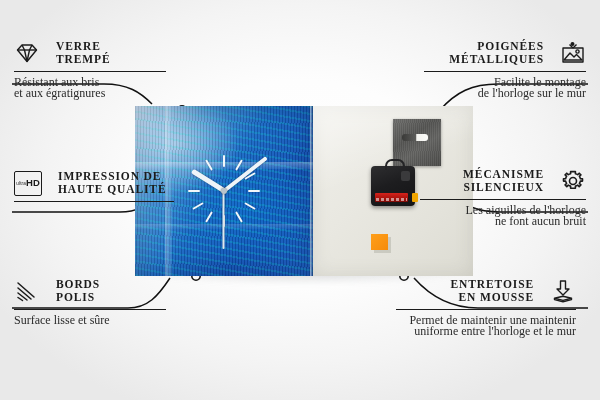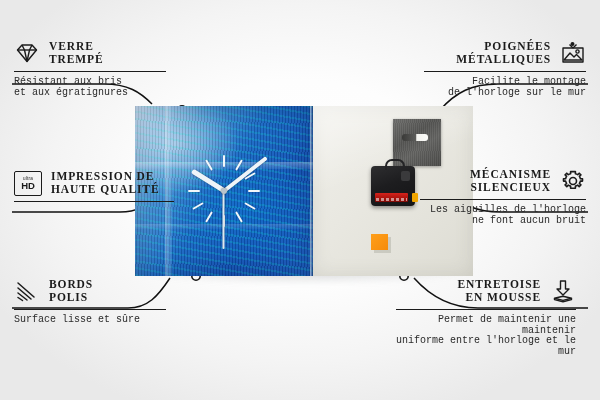--- a/index.html
+++ b/index.html
@@ -92,41 +92,41 @@
   .battery-txt{position:absolute;left:5px;bottom:5px;width:31px;height:3px;
     background:repeating-linear-gradient(to right,rgba(255,255,255,.55) 0 3px, rgba(255,255,255,0) 3px 5px);}
   .foam{
     position:absolute;left:58px;top:128px;width:17px;height:16px;
     background:linear-gradient(135deg,#ff9f1a 0%, #f58b0b 100%);
     box-shadow:3px 3px 0 rgba(170,170,160,.45);
   }
 
   
   .feat{position:absolute;}
-  .feat .head{display:flex;align-items:center;gap:9px;}
+  .feat .head{display:flex;align-items:center;gap:16px;}
   .feat .title{
     font-family:"Liberation Serif", serif;font-weight:bold;font-size:11.5px;
     letter-spacing:.9px;color:#1b1b1b;line-height:13px;text-transform:uppercase;
     white-space:pre-line;
   }
   .feat .rule{height:1px;background:#1b1b1b;margin:5px 0 5px 0;}
   .feat .sub{
-    font-family:Liberation Mono, monospace;font-size:10px;color:#2a2a2a;
+    font-family:Liberation Serif, serif;font-size:12px;color:#2a2a2a;
     line-height:10.5px;white-space:pre-line;
   }
   .feat.left .head{justify-content:flex-start;}
   .feat.right .head{justify-content:flex-end;}
   .feat.right .title{text-align:right;}
   .feat.right .sub{text-align:right;}
   .ico{width:26px;height:26px;flex:0 0 26px;display:block;}
   .ico svg{display:block;width:26px;height:26px;}
 
   .hdbox{
     width:26px;height:23px;border:1.6px solid #1b1b1b;border-radius:2px;
-    display:flex;flex-direction:column;align-items:center;justify-content:center;
+    display:flex;flex-direction:row;align-items:center;justify-content:center;
     font-family:"Liberation Sans", sans-serif;color:#1b1b1b;flex:0 0 26px;
   }
   .hdbox .u{font-size:4.6px;letter-spacing:.2px;line-height:5px;}
   .hdbox .h{font-size:9.5px;font-weight:bold;line-height:10px;}
 
   svg.lines{position:absolute;left:0;top:0;width:600px;height:400px;pointer-events:none;}
 </style>
 </head>
 <body>
 

